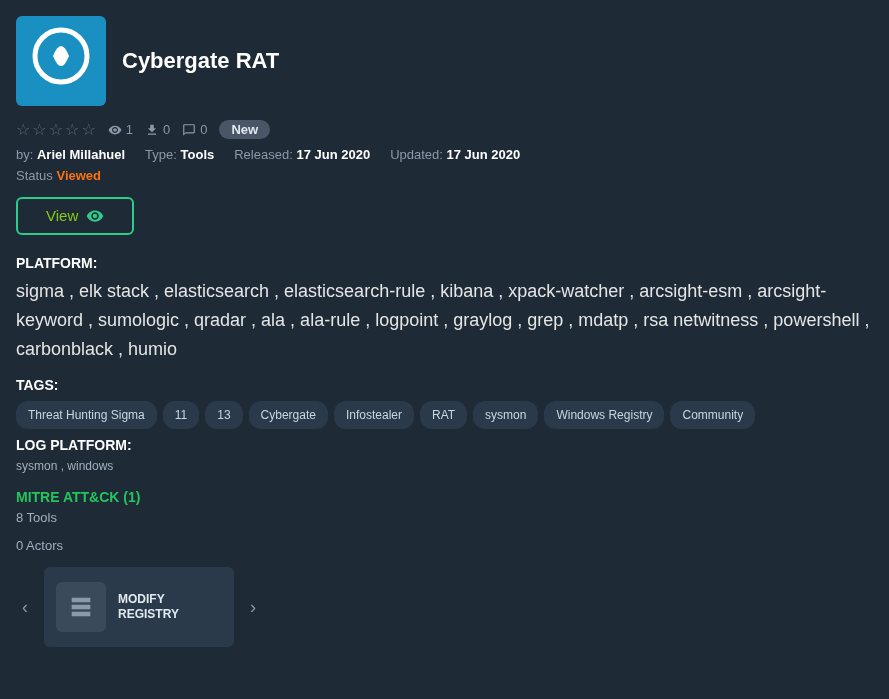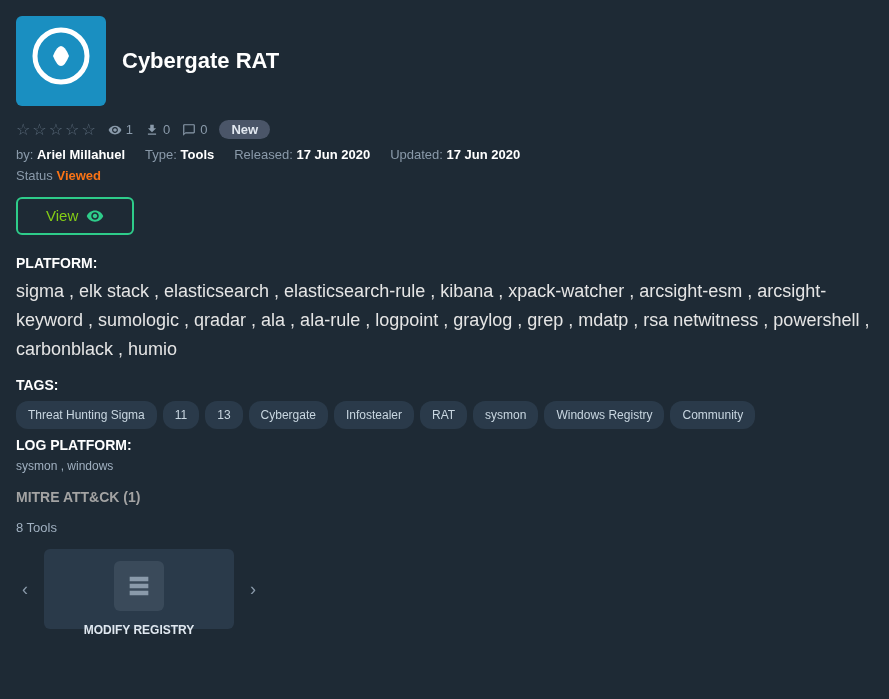--- a/index.html
+++ b/index.html
@@ -163,22 +163,21 @@
       margin-top: 6px;
     }
 
     .mitre-section {
       margin-top: 16px;
     }
 
     .mitre-title {
       font-size: 14px;
       font-weight: bold;
-      color: #a3a3a3;
-      margin-bottom: 10px;
+      color: #22c55e;
     }
 
     .mitre-stats {
       font-size: 13px;
       color: #a0b0c0;
       line-height: 2;
     }
 
     .mitre-stats div {
       margin-bottom: 2px;
@@ -204,21 +203,20 @@
 
     .mitre-card {
       background-color: #2a3a4a;
       border-radius: 6px;
       width: 190px;
       height: 80px;
       display: flex;
       align-items: center;
       gap: 12px;
       padding: 12px;
-      flex-direction: column;
     }
 
     .mitre-card-icon {
       background-color: #3a4a5a;
       border-radius: 6px;
       width: 50px;
       height: 50px;
       display: flex;
       align-items: center;
       justify-content: center;
@@ -336,20 +334,21 @@
     <span class="tag">Community</span>
   </div>
 
 <div class="section-title">LOG PLATFORM:</div>
 <div class="log-sources-text">sysmon , windows</div>
 
 <div class="mitre-section">
   <div class="mitre-title">MITRE ATT&amp;CK (1)</div>
   <div class="mitre-stats">
     <div>8 Tools</div>
+    <div>0 Actors</div>
   </div>
 
   <div class="mitre-carousel">
     <button class="carousel-btn">‹</button>
     <div class="mitre-card">
       <div class="mitre-card-icon">
         <svg viewBox="0 0 24 24">
           <path d="M4 4h16v4H4zm0 6h16v4H4zm0 6h16v4H4zM6 6h2v2H6zm0 6h2v2H6zm0 6h2v2H6z"></path>
         </svg>
       </div>

